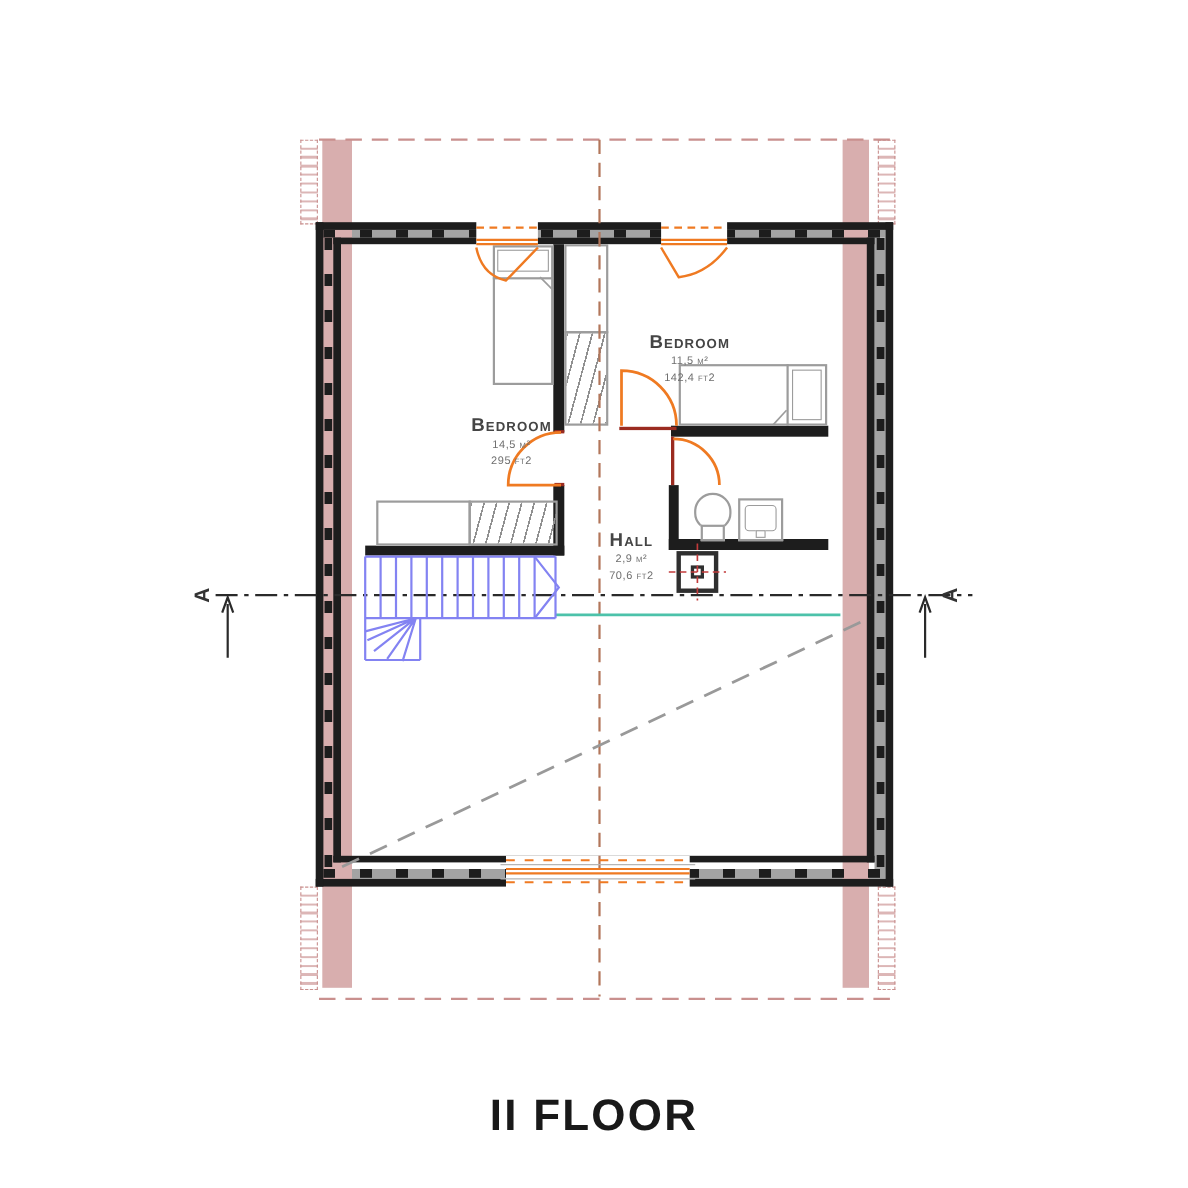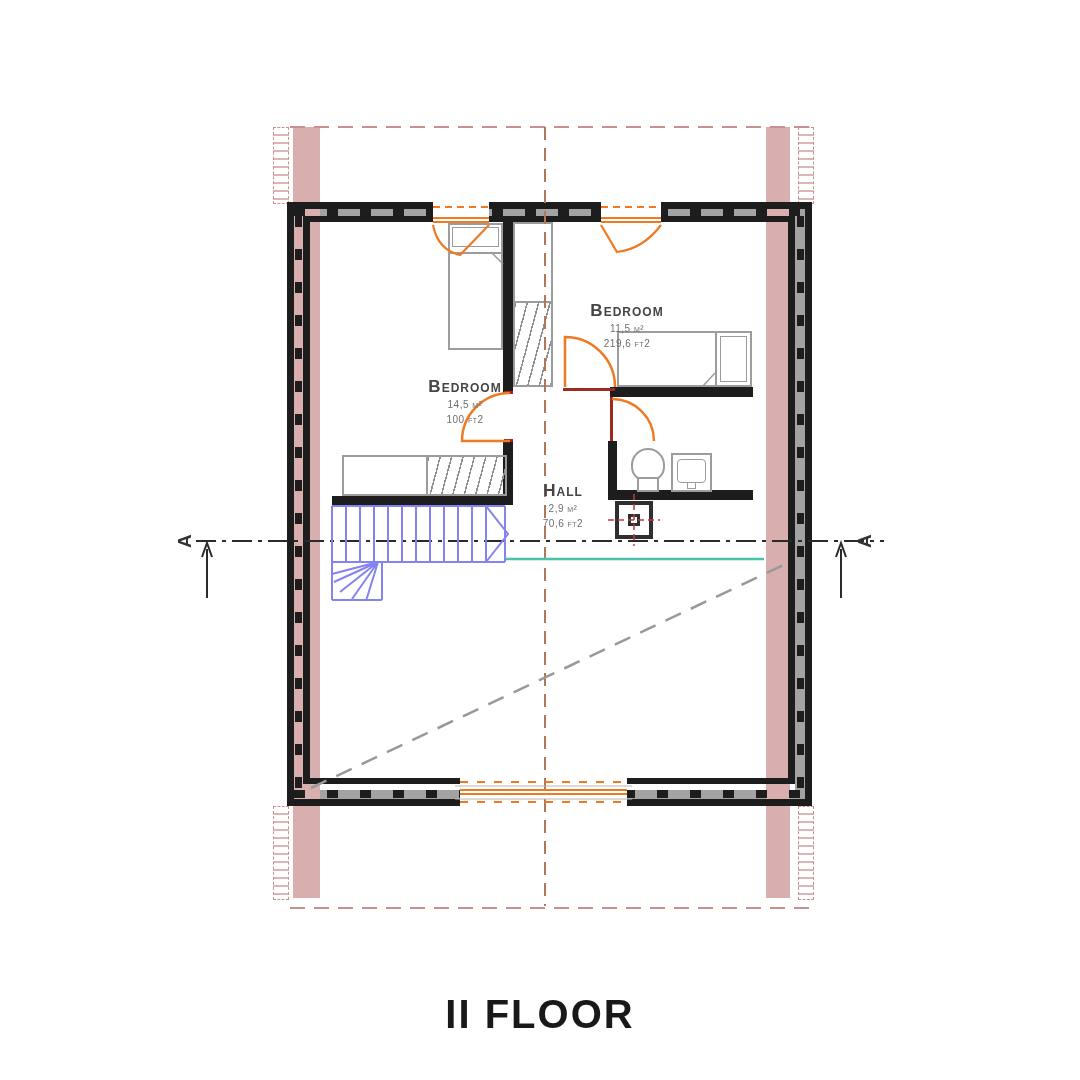--- a/index.html
+++ b/index.html
@@ -155,28 +155,28 @@
 
     <path d="M608,520 H660 M634,494 V546" stroke="#c23b3b" stroke-width="1.5" stroke-dasharray="6,4"></path>
 
     <path d="M491,252 L503,264" stroke="#9c9c9c" stroke-width="1.5"></path>
     <path d="M715,373 L703,386" stroke="#9c9c9c" stroke-width="1.5"></path>
   </svg>
 
   <div class="abs room-label" style="left:383px;top:344px;width:164px;">
     <div class="rname">Bedroom</div>
     <div class="rarea">14,5 м²</div>
-    <div class="rarea">100 ft2</div>
+    <div class="rarea">295 ft2</div>
   </div>
   <div class="abs room-label" style="left:545px;top:268px;width:164px;">
     <div class="rname">Bedroom</div>
     <div class="rarea">11,5 м²</div>
-    <div class="rarea">219,6 ft2</div>
+    <div class="rarea">142,4 ft2</div>
   </div>
-  <div class="abs room-label" style="left:501px;top:448px;width:124px;">
+  <div class="abs room-label" style="left:512px;top:448px;width:124px;">
     <div class="rname">Hall</div>
     <div class="rarea">2,9 м²</div>
     <div class="rarea">70,6 ft2</div>
   </div>
 
   <div class="abs section-letter" style="left:174px;top:530px;width:22px;height:22px;text-align:center;">A</div>
   <div class="abs section-letter" style="left:854px;top:530px;width:22px;height:22px;text-align:center;">A</div>
 
   <div class="abs title" style="left:340px;top:992px;width:400px;">II FLOOR</div>
 </div>

